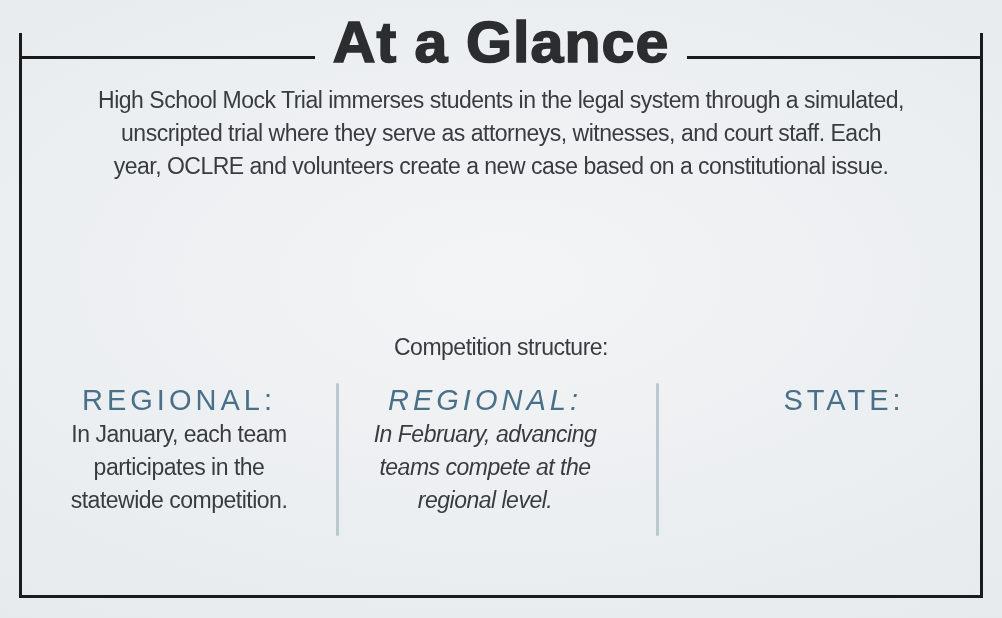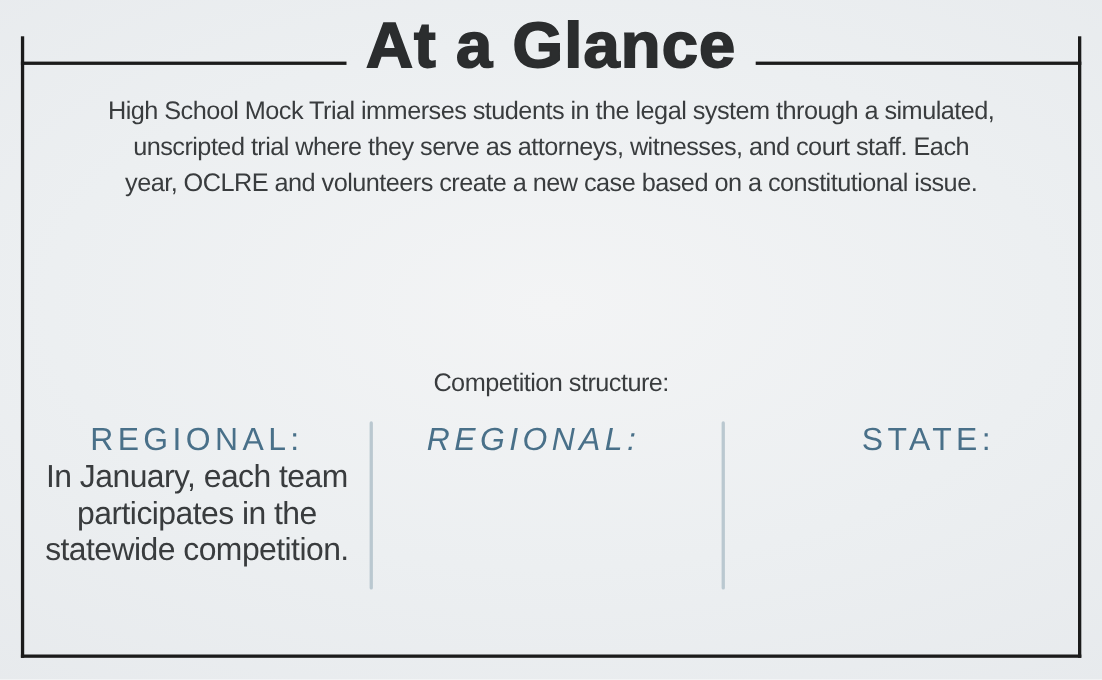--- a/index.html
+++ b/index.html
@@ -80,21 +80,21 @@
   .col-heading {
     margin: 0 0 1px 0;
     font-size: 29px;
     line-height: 34px;
     font-weight: 400;
     letter-spacing: 4px;
     color: #497089;
   }
   .col-body {
     margin: 0;
-    font-size: 29px;
+    font-size: 23px;
     letter-spacing: -0.5px;
     line-height: 33px;
     color: #393c3e;
     white-space: pre-line;
   }
 </style>
 </head>
 <body>
 
 <div class="canvas">
@@ -119,19 +119,22 @@
 
   <section class="col col-district">
     <h2 class="col-heading">REGIONAL:</h2>
     <p class="col-body">In January, each team
 participates in the
 statewide competition.</p>
   </section>
 
   <section class="col col-regional">
     <h2 class="col-heading">REGIONAL:</h2>
+    <p class="col-body">In February, advancing
+teams compete at the
+regional level.</p>
   </section>
 
   <section class="col col-state">
     <h2 class="col-heading">STATE:</h2>
   </section>
 
 </div>
 
 </body></html>

